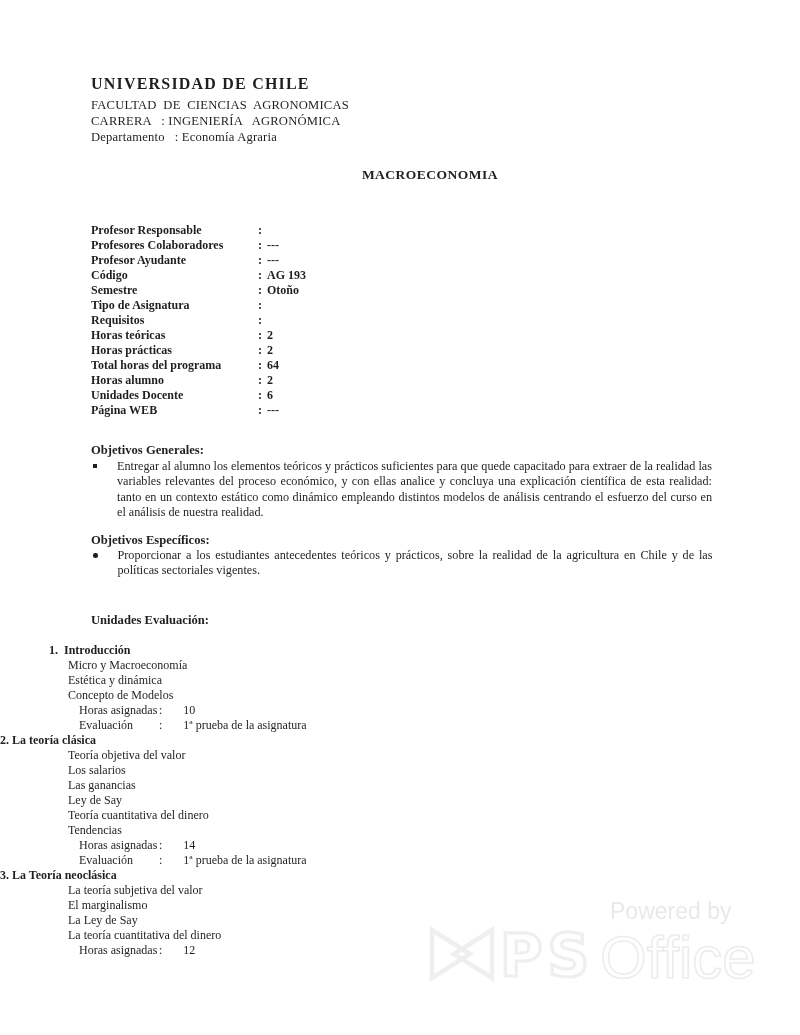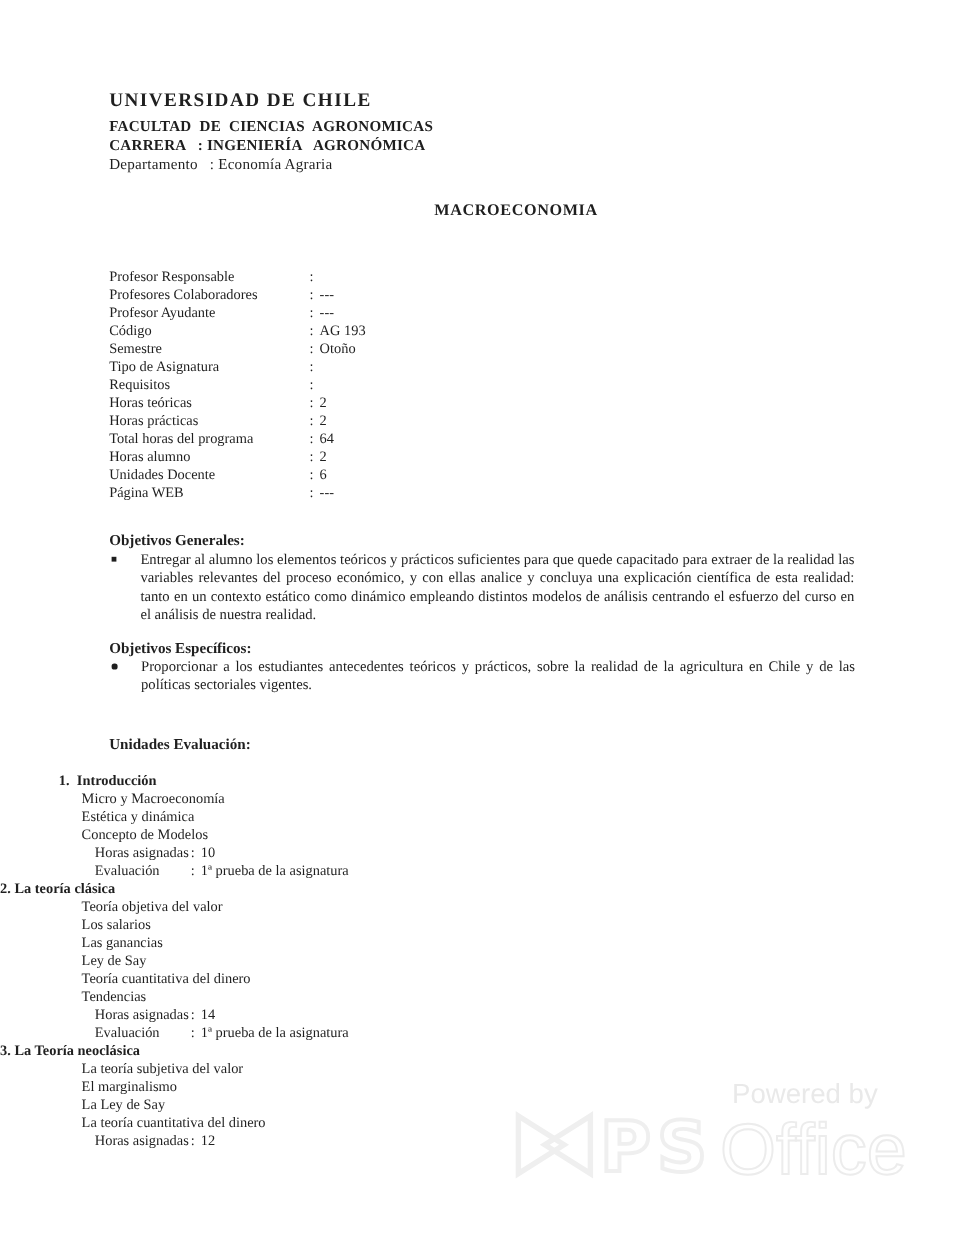--- a/index.html
+++ b/index.html
@@ -10,49 +10,49 @@
     font-size:12px;
     color:#1f1f1f;
     position:relative;
     overflow:hidden;
   }
   .page{position:absolute;inset:0;}
 
   
   .header{position:absolute;left:91px;top:71px;}
   .university{font-size:16px;font-weight:bold;letter-spacing:1.2px;line-height:26px;white-space:pre;}
-  .hline{font-size:12.6px;font-weight:bold;line-height:16px;white-space:pre;letter-spacing:0.2px;}
+  .hline{font-size:12.6px;font-weight:normal;line-height:16px;white-space:pre;letter-spacing:0.2px;}
   .hline.dept{font-weight:normal;}
 
   
   .doc-title{position:absolute;left:60px;top:167px;width:740px;text-align:center;
     font-weight:bold;font-size:13.5px;letter-spacing:0.5px;}
 
   
   .details{position:absolute;left:91px;top:223px;}
-  .drow{display:flex;height:15px;line-height:15px;}
+  .drow{display:flex;height:15px;line-height:15px;font-weight:bold;}
   .dlabel{width:167px;}
   .dvalue{margin-left:5px;}
 
   
   .sec-heading{position:absolute;left:91px;font-weight:bold;font-size:12.6px;line-height:15px;}
   .bullet-para{position:absolute;left:91px;width:624px;display:flex;align-items:flex-start;}
   .bullet-sq{flex:0 0 auto;width:4px;height:4px;background:#1f1f1f;margin:5px 0 0 2px;}
   .bullet-dot{flex:0 0 auto;width:4.5px;height:4.5px;border-radius:50%;background:#1f1f1f;margin:5px 0 0 2px;}
   .bullet-text{margin-left:20px;width:595px;text-align:justify;font-size:12.2px;line-height:15.3px;}
 
   
   .units{position:absolute;left:0;top:643px;right:0;}
   .urow{height:15px;line-height:15px;white-space:pre;}
   .u-title1{padding-left:49px;font-weight:bold;}
   .u-title{font-weight:bold;}
   .u-topic{padding-left:68px;}
   .u-meta{padding-left:79px;display:flex;white-space:normal;}
   .u-meta-label{width:80px;}
-  .u-meta-value{margin-left:5px;}
+  .u-meta-value{margin-left:21px;}
 
   
   .watermark{position:absolute;left:420px;top:888px;width:345px;height:112px;pointer-events:none;}
 </style>
 </head>
 <body>
 
 <div class="page">
 
   <div class="header">

